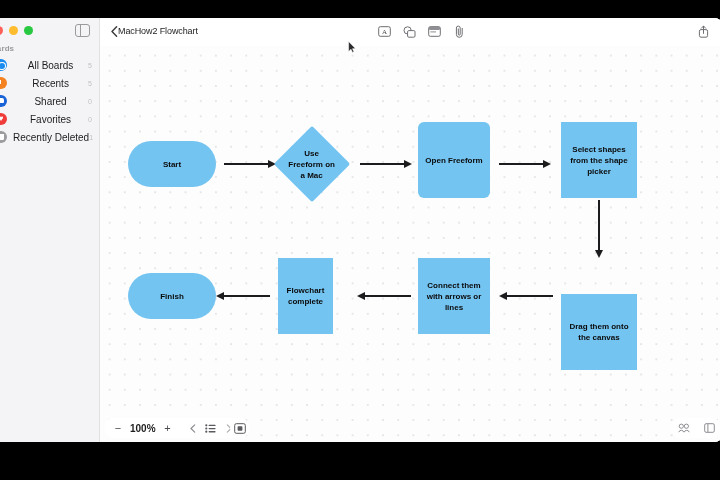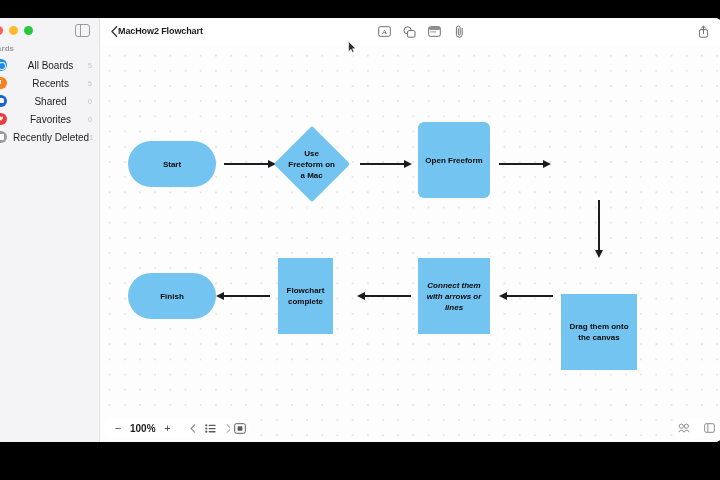--- a/index.html
+++ b/index.html
@@ -197,21 +197,21 @@
     align-items: center;
     justify-content: center;
   }
   #back-button svg { display: block; }
 
   #doc-title {
     position: absolute;
     left: 18px;
     top: 8px;
     font-size: 9px;
-    font-weight: 700;
+    font-weight: 400;
     color: #1d1d1f;
     letter-spacing: -0.1px;
   }
 
   #tool-group {
     position: absolute;
     left: 270px;
     top: 3px;
     display: flex;
     align-items: center;
@@ -538,36 +538,39 @@
 
         <div class="node" style="left:318px; top:76px; width:72px; height:76px;border-radius:6px;">
           <span>Open Freeform</span>
         </div>
 
         <div class="arrow-h right" style="left:399px; top:113px; width:52px; height:10px;">
           <div class="shaft"></div>
           <div class="head"></div>
         </div>
 
+        <div class="node" style="left:461px; top:76px; width:76px; height:76px;">
+          <span>Select shapes from the shape picker</span>
+        </div>
 
         <div class="arrow-v" style="left:494px; top:154px; width:10px; height:58px;">
           <div class="shaft"></div>
           <div class="head"></div>
         </div>
 
         <div class="node" style="left:461px; top:212px; width:76px; height:76px;margin-top:36px;">
           <span>Drag them onto the canvas</span>
         </div>
 
         <div class="arrow-h left" style="left:399px; top:245px; width:54px; height:10px;">
           <div class="shaft"></div>
           <div class="head"></div>
         </div>
 
-        <div class="node" style="left:318px; top:212px; width:72px; height:76px;font-style:italic;">
+        <div class="node" style="left:318px; top:212px; width:72px; height:76px;">
           <span>Connect them with arrows or lines</span>
         </div>
 
         <div class="arrow-h left" style="left:257px; top:245px; width:54px; height:10px;">
           <div class="shaft"></div>
           <div class="head"></div>
         </div>
 
         <div class="node" style="left:178px; top:212px; width:55px; height:76px;">
           <span>Flowchart complete</span>

